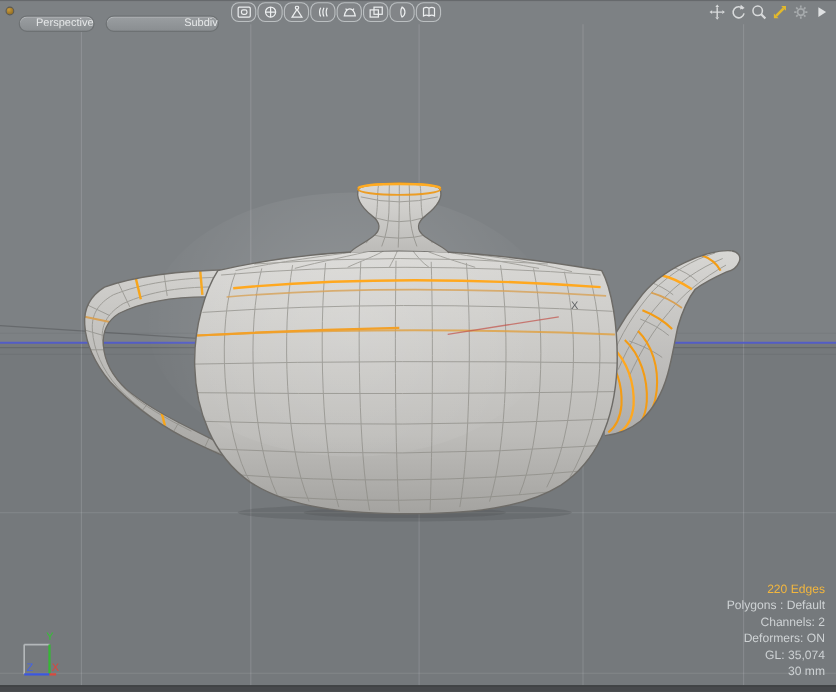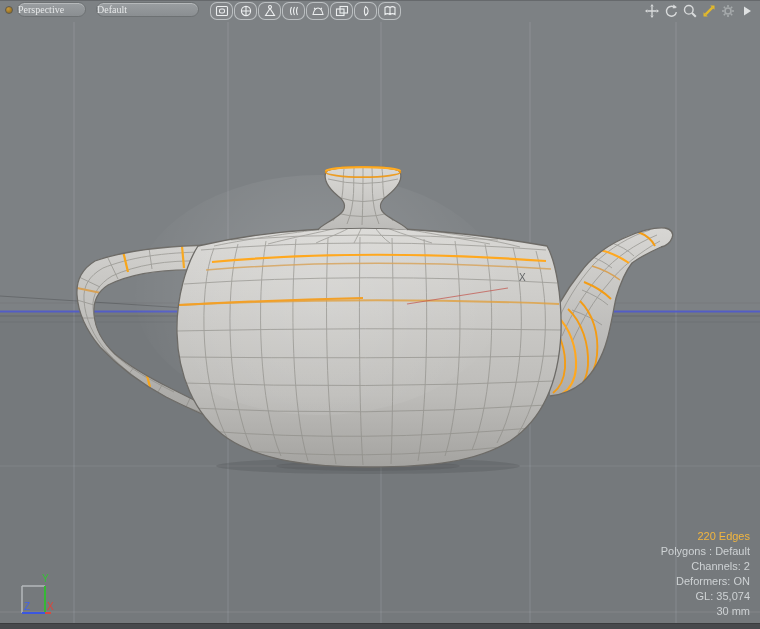--- a/index.html
+++ b/index.html
@@ -13,27 +13,26 @@
 
   
   .topbar{position:absolute;left:0;top:0;width:760px;height:22px;z-index:5;}
   .topbar::before{content:"";position:absolute;left:0;top:0;width:100%;height:1px;background:rgba(0,0,0,.18);}
   .active-dot{
     position:absolute;left:5px;top:6px;width:8px;height:8px;border-radius:50%;
     background:radial-gradient(circle at 35% 30%, #c89a3e, #9a7324 70%);
     border:1px solid #5d5a50;box-sizing:border-box;
   }
   .pill{
-    position:absolute;top:2px;height:15px;border-radius:8px;
+    position:absolute;top:14px;height:15px;border-radius:8px;
     background:linear-gradient(#9a9ea1,#8a8e91);
     border:1px solid #6d7173;box-sizing:border-box;
     box-shadow:inset 0 1px 0 rgba(255,255,255,.28);
-    color:#e6e8e9;font-size:10px;line-height:13px;text-align:left;
+    color:#e6e8e9;font-size:10px;line-height:13px;text-align:right;
     cursor:default;
-    font-family:Liberation Serif, serif;
   }
   .pill-perspective{left:17px;width:69px;}
   .pill-default{left:96px;width:103px;}
   .iconrow{position:absolute;left:210px;top:2px;display:flex;gap:1px;}
   .ibtn{
     width:23px;height:18px;border-radius:7px;
     border:1px solid rgba(235,238,240,.55);
     background:rgba(255,255,255,.04);
     box-sizing:border-box;display:flex;align-items:center;justify-content:center;
   }
@@ -249,21 +248,21 @@
           <ellipse cx="363" cy="172" rx="37.5" ry="5.2" stroke="#ee9712" stroke-width="1.7" opacity="0.9"></ellipse>
           <path d="M325.5 171 C332 166,394 166,400.5 171" stroke="#ffab22" stroke-width="2.2"></path>
         </g>
       </g>
     </g>
   </svg>
 
   <div class="topbar">
     <div class="active-dot"></div>
     <div class="pill pill-perspective">Perspective</div>
-    <div class="pill pill-default">Default</div>
+    <div class="pill pill-default">Subdiv</div>
 
     <div class="iconrow">
       <div class="ibtn">
         <svg width="14" height="12" viewBox="0 0 14 12" fill="none" stroke="#eceeef" stroke-width="1.1">
           <rect x="1.5" y="1.5" width="11" height="9" rx="1"></rect>
             <rect x="4.5" y="4" width="5" height="4" rx="1.6"></rect>
         </svg>
       </div>
       <div class="ibtn">
         <svg width="14" height="12" viewBox="0 0 14 12" fill="none" stroke="#eceeef" stroke-width="1.1">

